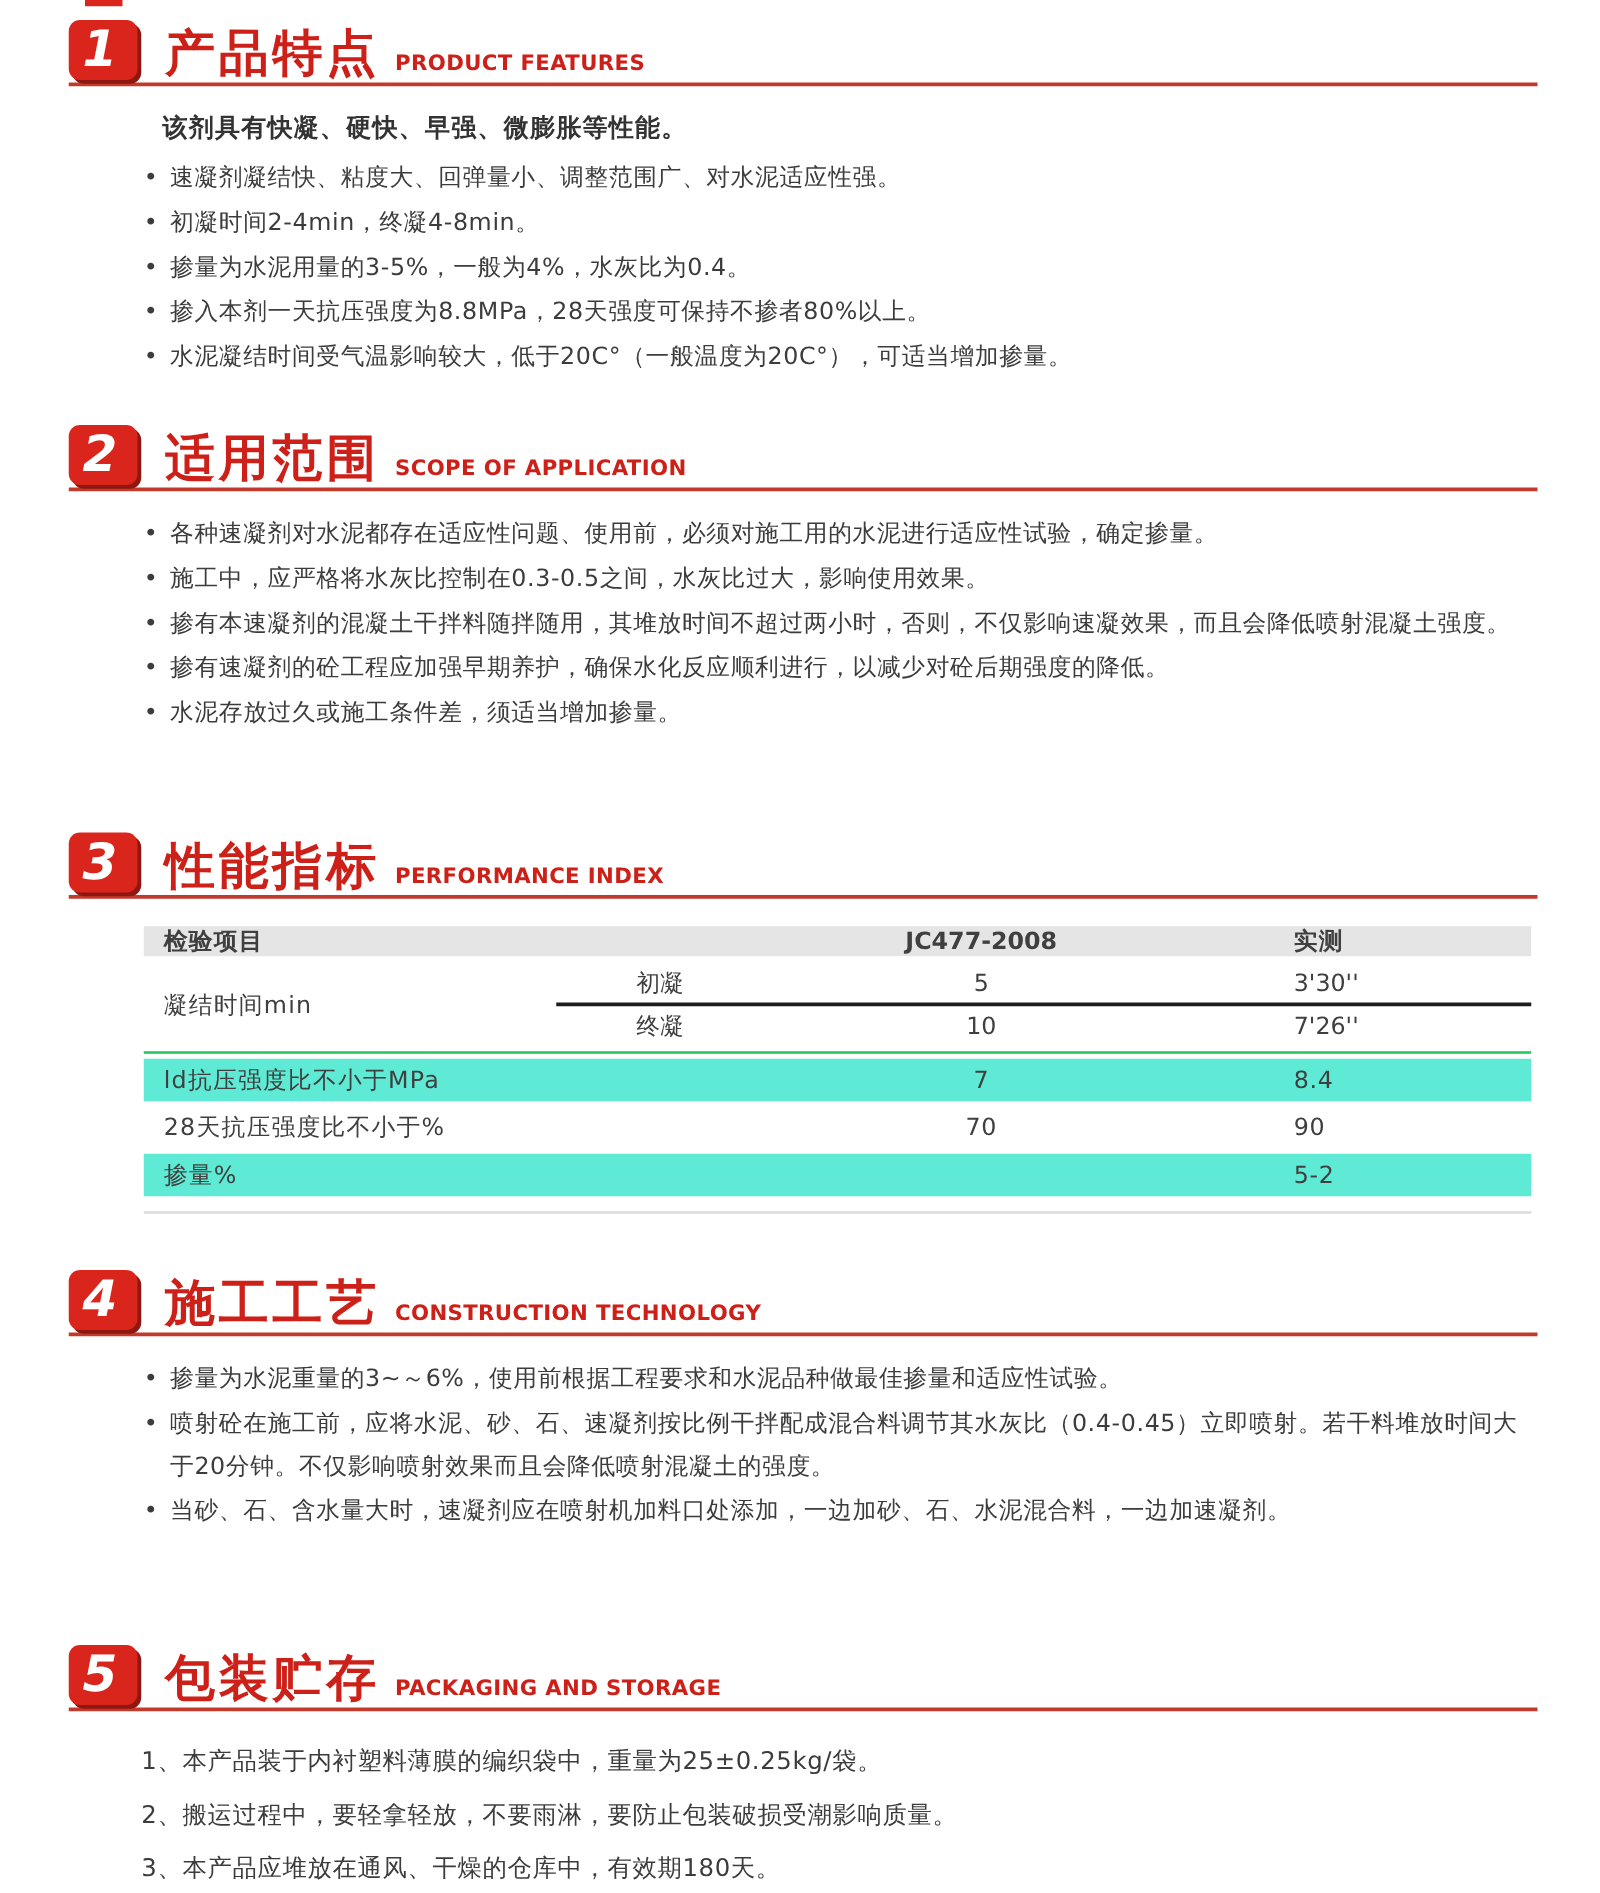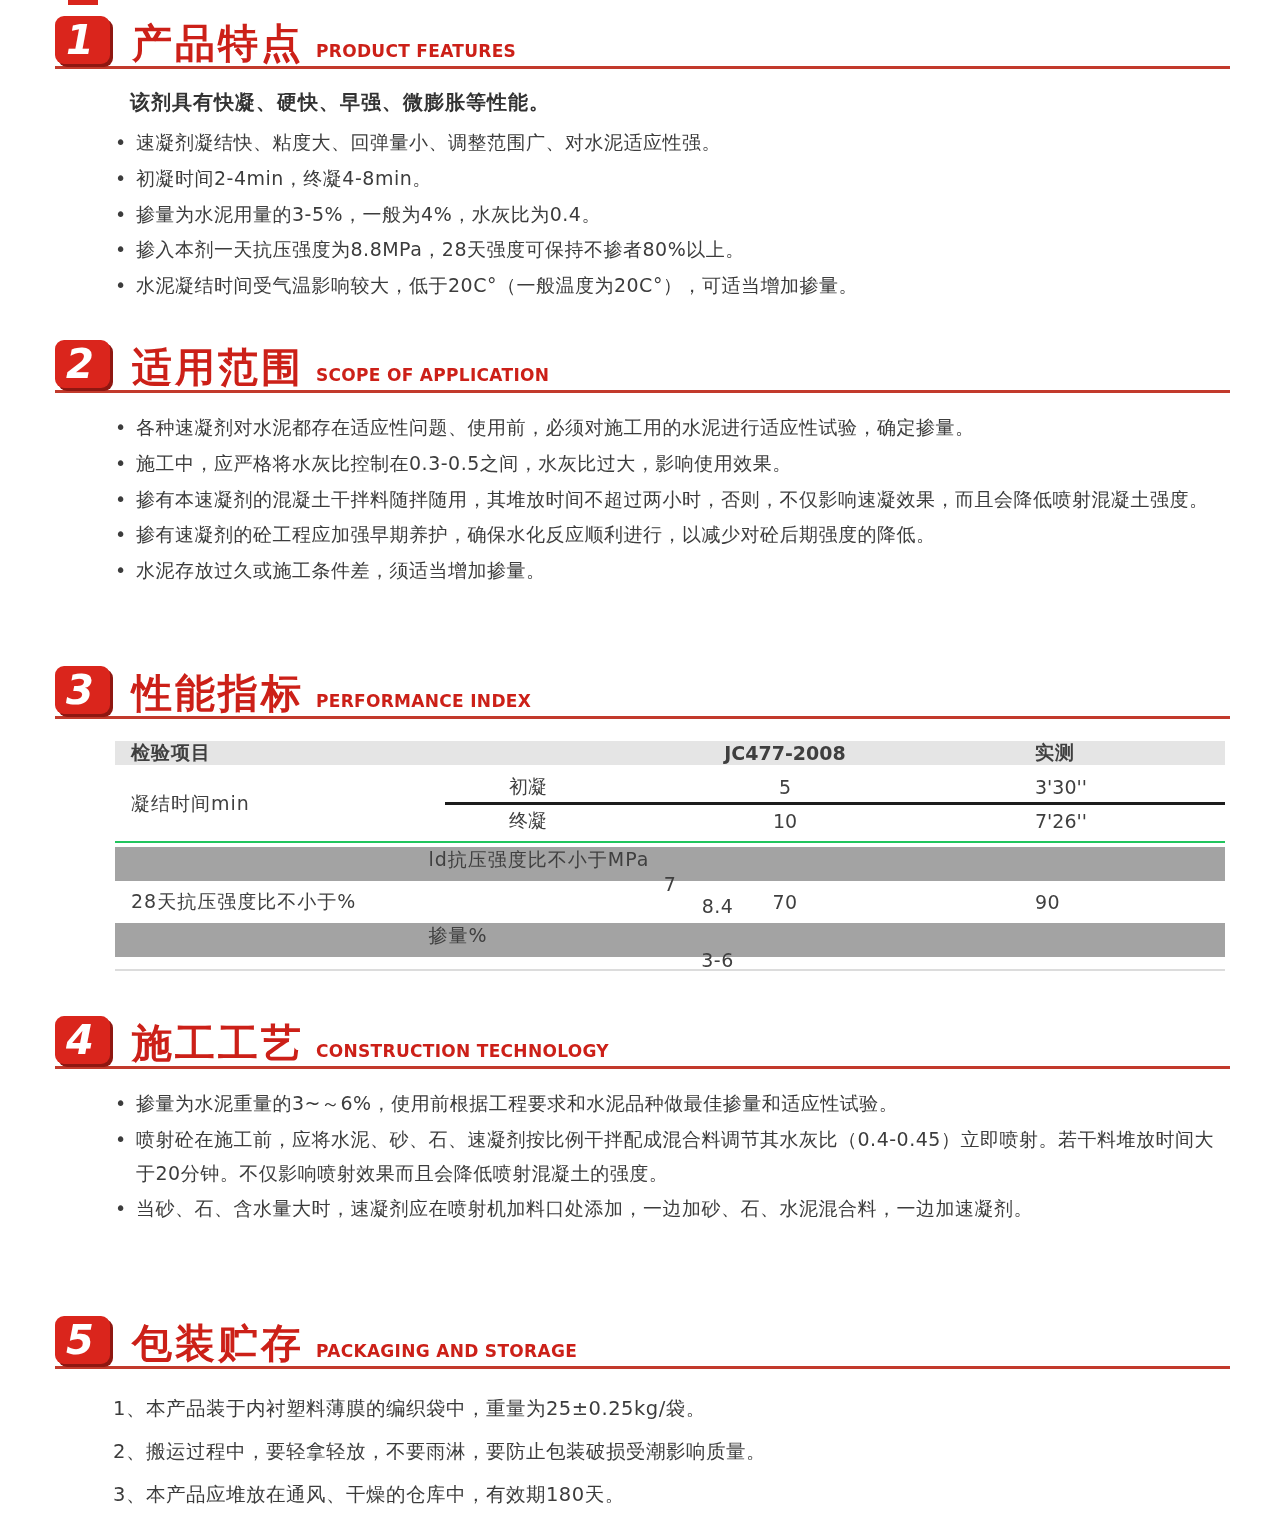--- a/index.html
+++ b/index.html
@@ -44,21 +44,21 @@
   .t-group { display:flex; margin-top:6px; border-bottom:2px solid #22c55e; padding-bottom:5px; }
   .g-label { width:330px; padding-left:16px; display:flex; align-items:center; letter-spacing:1px; }
   .g-rows { flex:1; }
   .g-row { display:flex; align-items:center; height:31px;justify-content:flex-end; }
   .g-sub { width:185px; padding-left:64px; }
   .g-std { width:310px; text-align:center; }
   .g-meas { flex:1; padding-left:95px; }
   .g-divider { height:3px; background:#1c1c1c; }
 
   .t-row { display:flex; align-items:center; height:34px; margin-top:4px; letter-spacing:0.5px; }
-  .t-row.shade { background:#a3a3a3;flex-direction:column; }
+  .t-row.shade { background:#5eead4; }
   .r-label { width:515px; padding-left:16px; letter-spacing:1px; }
   .r-std { width:310px; text-align:center; }
   .r-meas { flex:1; padding-left:95px; }
   .t-bottom { height:2px; background:#dcdcdc; margin-top:12px; }
 </style>
 </head>
 <body>
 
 <div class="top-dash"></div>
 
@@ -136,21 +136,21 @@
       <span class="r-meas">8.4</span>
     </div>
     <div class="t-row">
       <span class="r-label">28天抗压强度比不小于%</span>
       <span class="r-std">70</span>
       <span class="r-meas">90</span>
     </div>
     <div class="t-row shade">
       <span class="r-label">掺量%</span>
       <span class="r-std"></span>
-      <span class="r-meas">3-6</span>
+      <span class="r-meas">5-2</span>
     </div>
     <div class="t-bottom"></div>
   </div>
 </section>
 
 <section class="sec" id="sec4">
   <div class="sec-header">
     <div class="badge">
       <span class="badge-num">4</span>
     </div>

